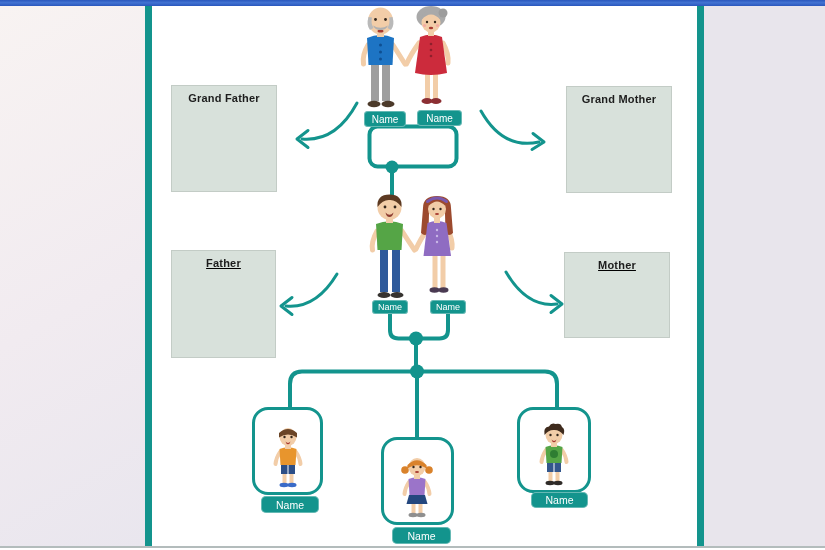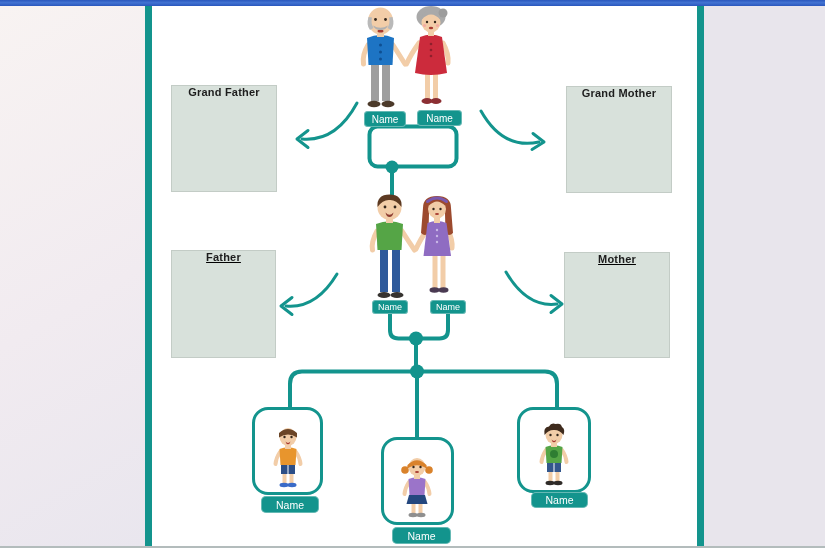--- a/index.html
+++ b/index.html
@@ -13,26 +13,26 @@
     background:linear-gradient(to bottom,#2a57bd 0%,#4273d2 45%,#2a57bd 100%);}
   .panel-left{left:0;top:6px;width:145px;height:540px;
     background:linear-gradient(150deg,#f8f3f2 0%,#f1ebf0 55%,#e9e6ee 100%);}
   .panel-right{left:704px;top:6px;width:121px;height:540px;background:#e8e5ec;}
   .frame-bar{top:6px;width:7px;height:540px;background:#13948d;}
   .frame-left{left:145px;} .frame-right{left:697px;}
   .bottom-line{left:0;top:546px;width:825px;height:2px;background:#b3bcbc;}
   
   .ph-box{background:#d8e1db;border:1px solid #c3ccc6;box-sizing:border-box;
     text-align:center;}
-  .ph-box .lbl{display:block;font-size:11px;font-weight:bold;
+  .ph-box .lbl{display:block;margin-top:6px;font-size:11px;font-weight:bold;
     color:#1d1d1d;letter-spacing:.2px;}
   .ph-gf{left:171px;top:85px;width:106px;height:107px;}
   .ph-gm{left:566px;top:86px;width:106px;height:107px;}
   .ph-f {left:171px;top:250px;width:105px;height:108px;text-decoration:underline;}
-  .ph-m {left:564px;top:252px;width:106px;height:106px;text-decoration:underline;}
+  .ph-m {left:564px;top:252px;width:106px;height:86px;text-decoration:underline;}
   
   .child-box{border:3.5px solid #13948d;border-radius:16px;background:#fff;
     box-sizing:border-box;}
   .cb1{left:252px;top:407px;width:71px;height:88px;}
   .cb2{left:381px;top:437px;width:73px;height:88px;}
   .cb3{left:517px;top:407px;width:74px;height:86px;}
   
   .tag{background:#13948d;color:#fff;border-radius:4px;display:flex;
     align-items:center;justify-content:center;font-weight:normal;
     box-shadow:0 0 0 1px rgba(255,255,255,.35) inset;}

